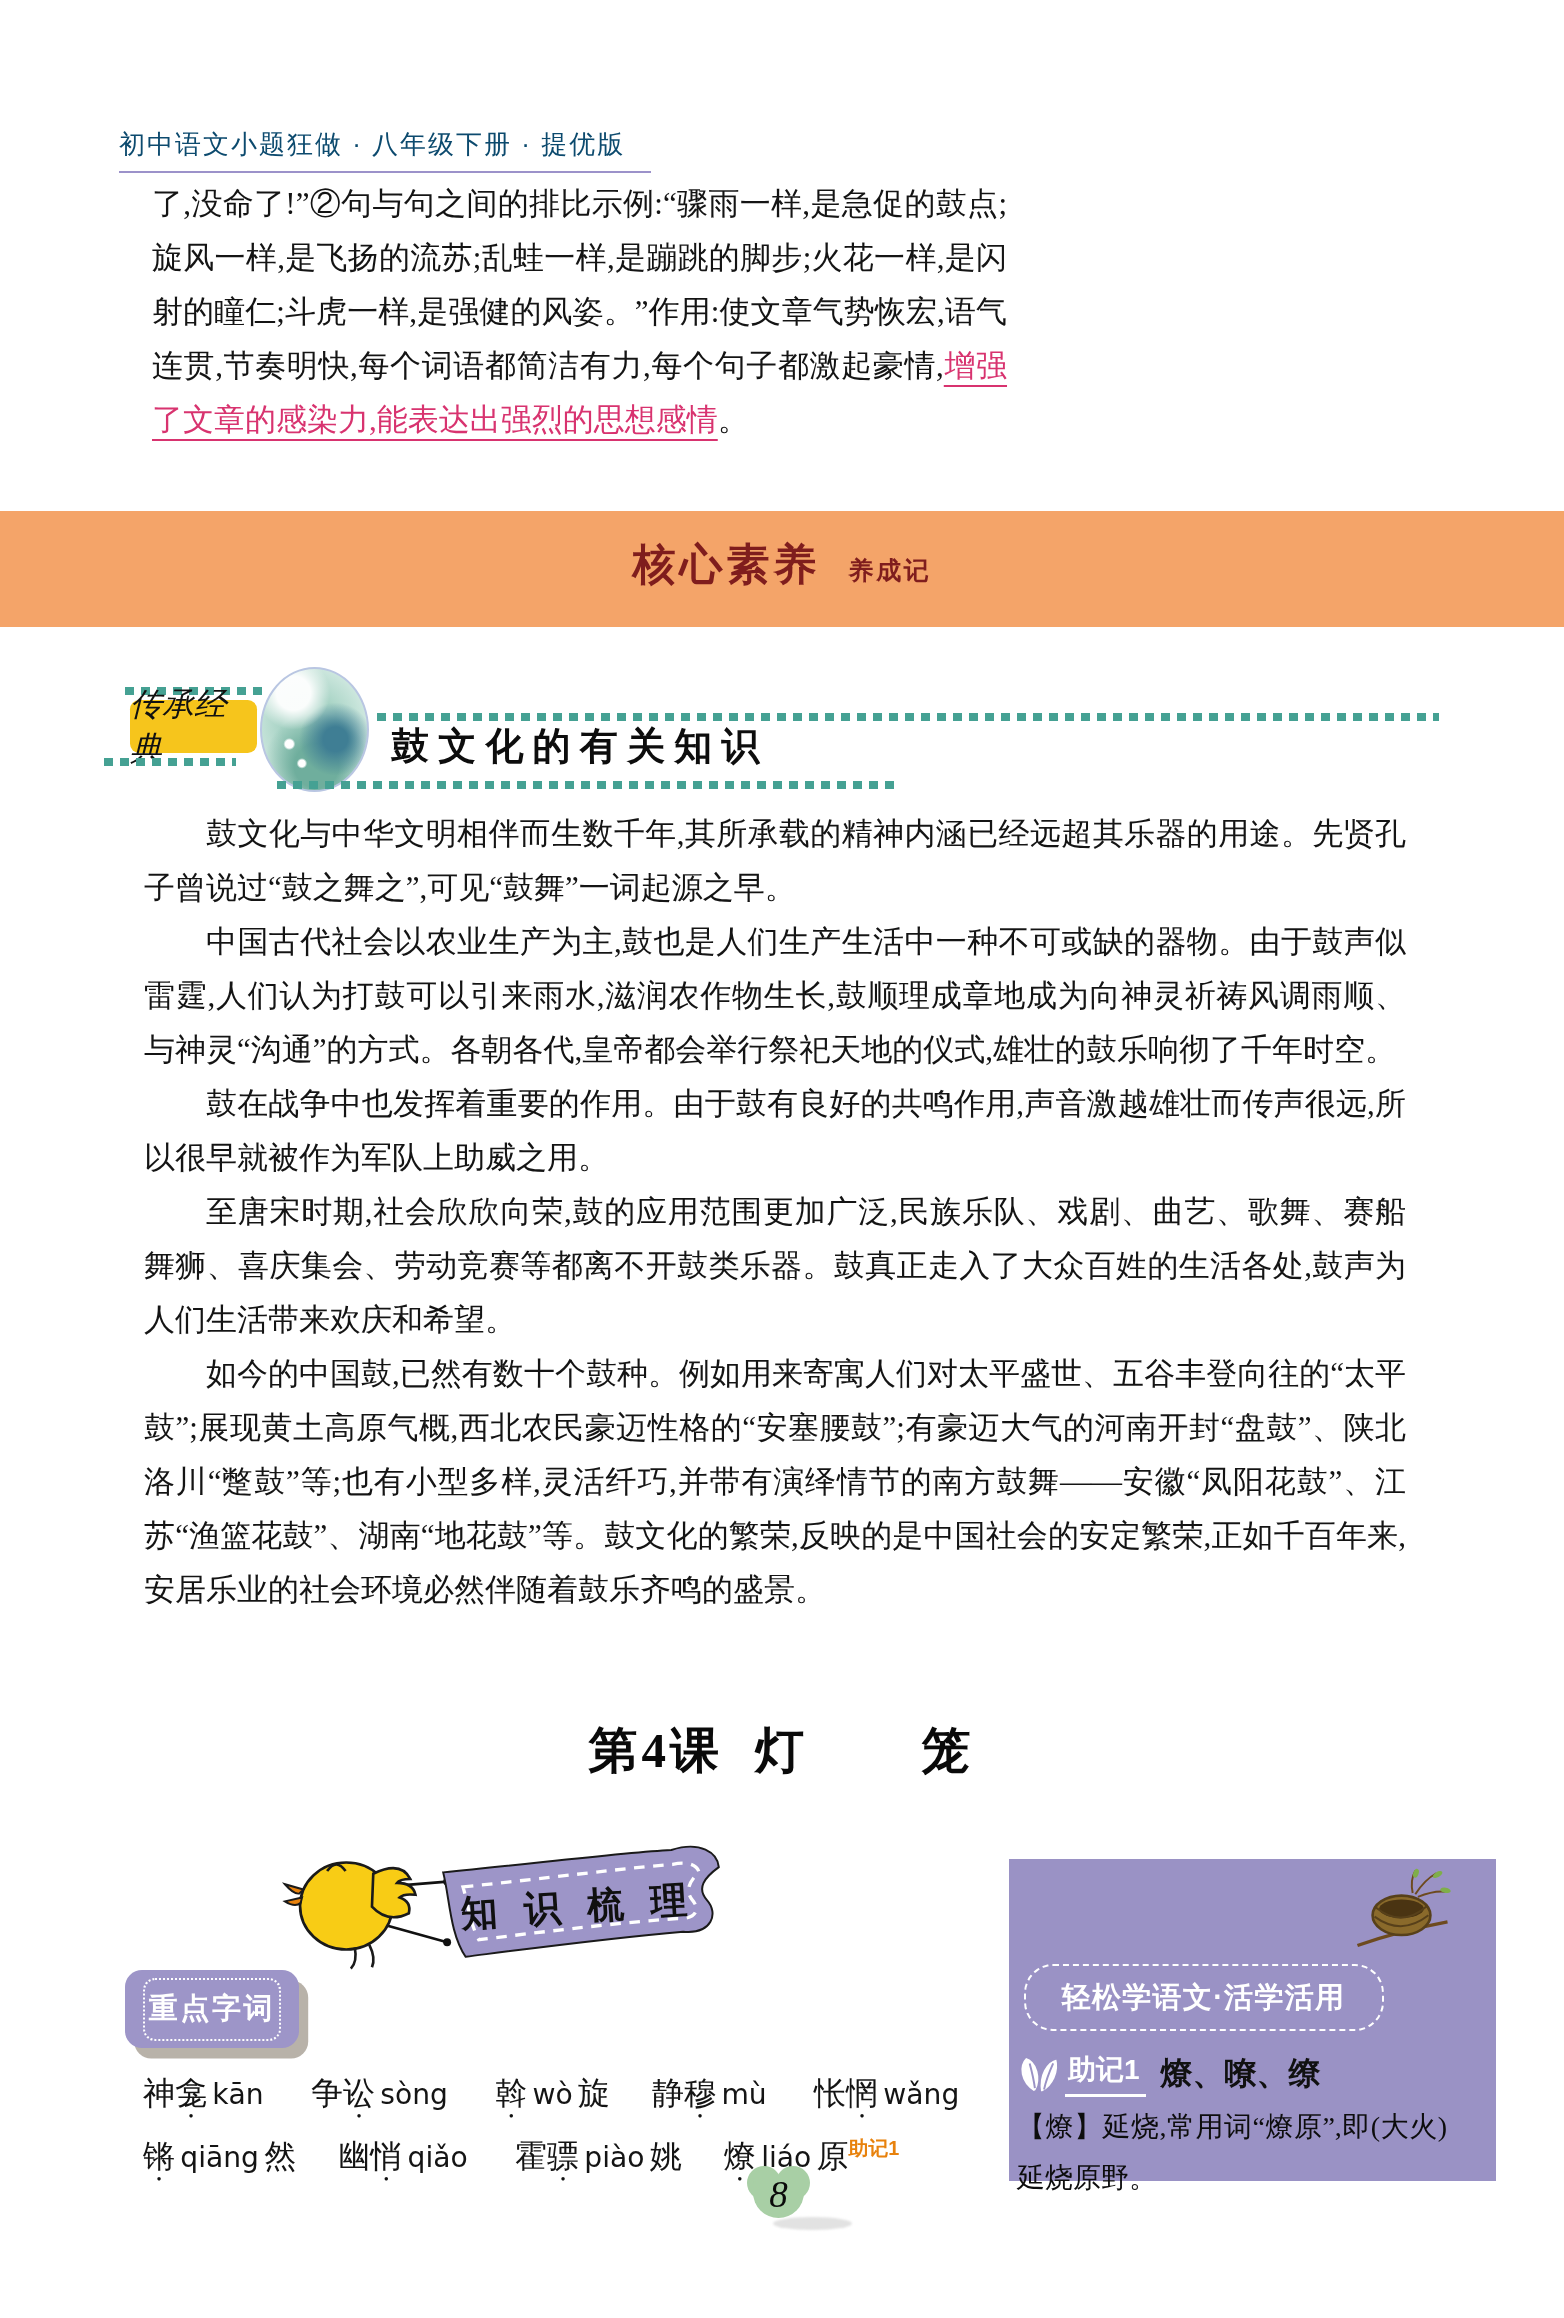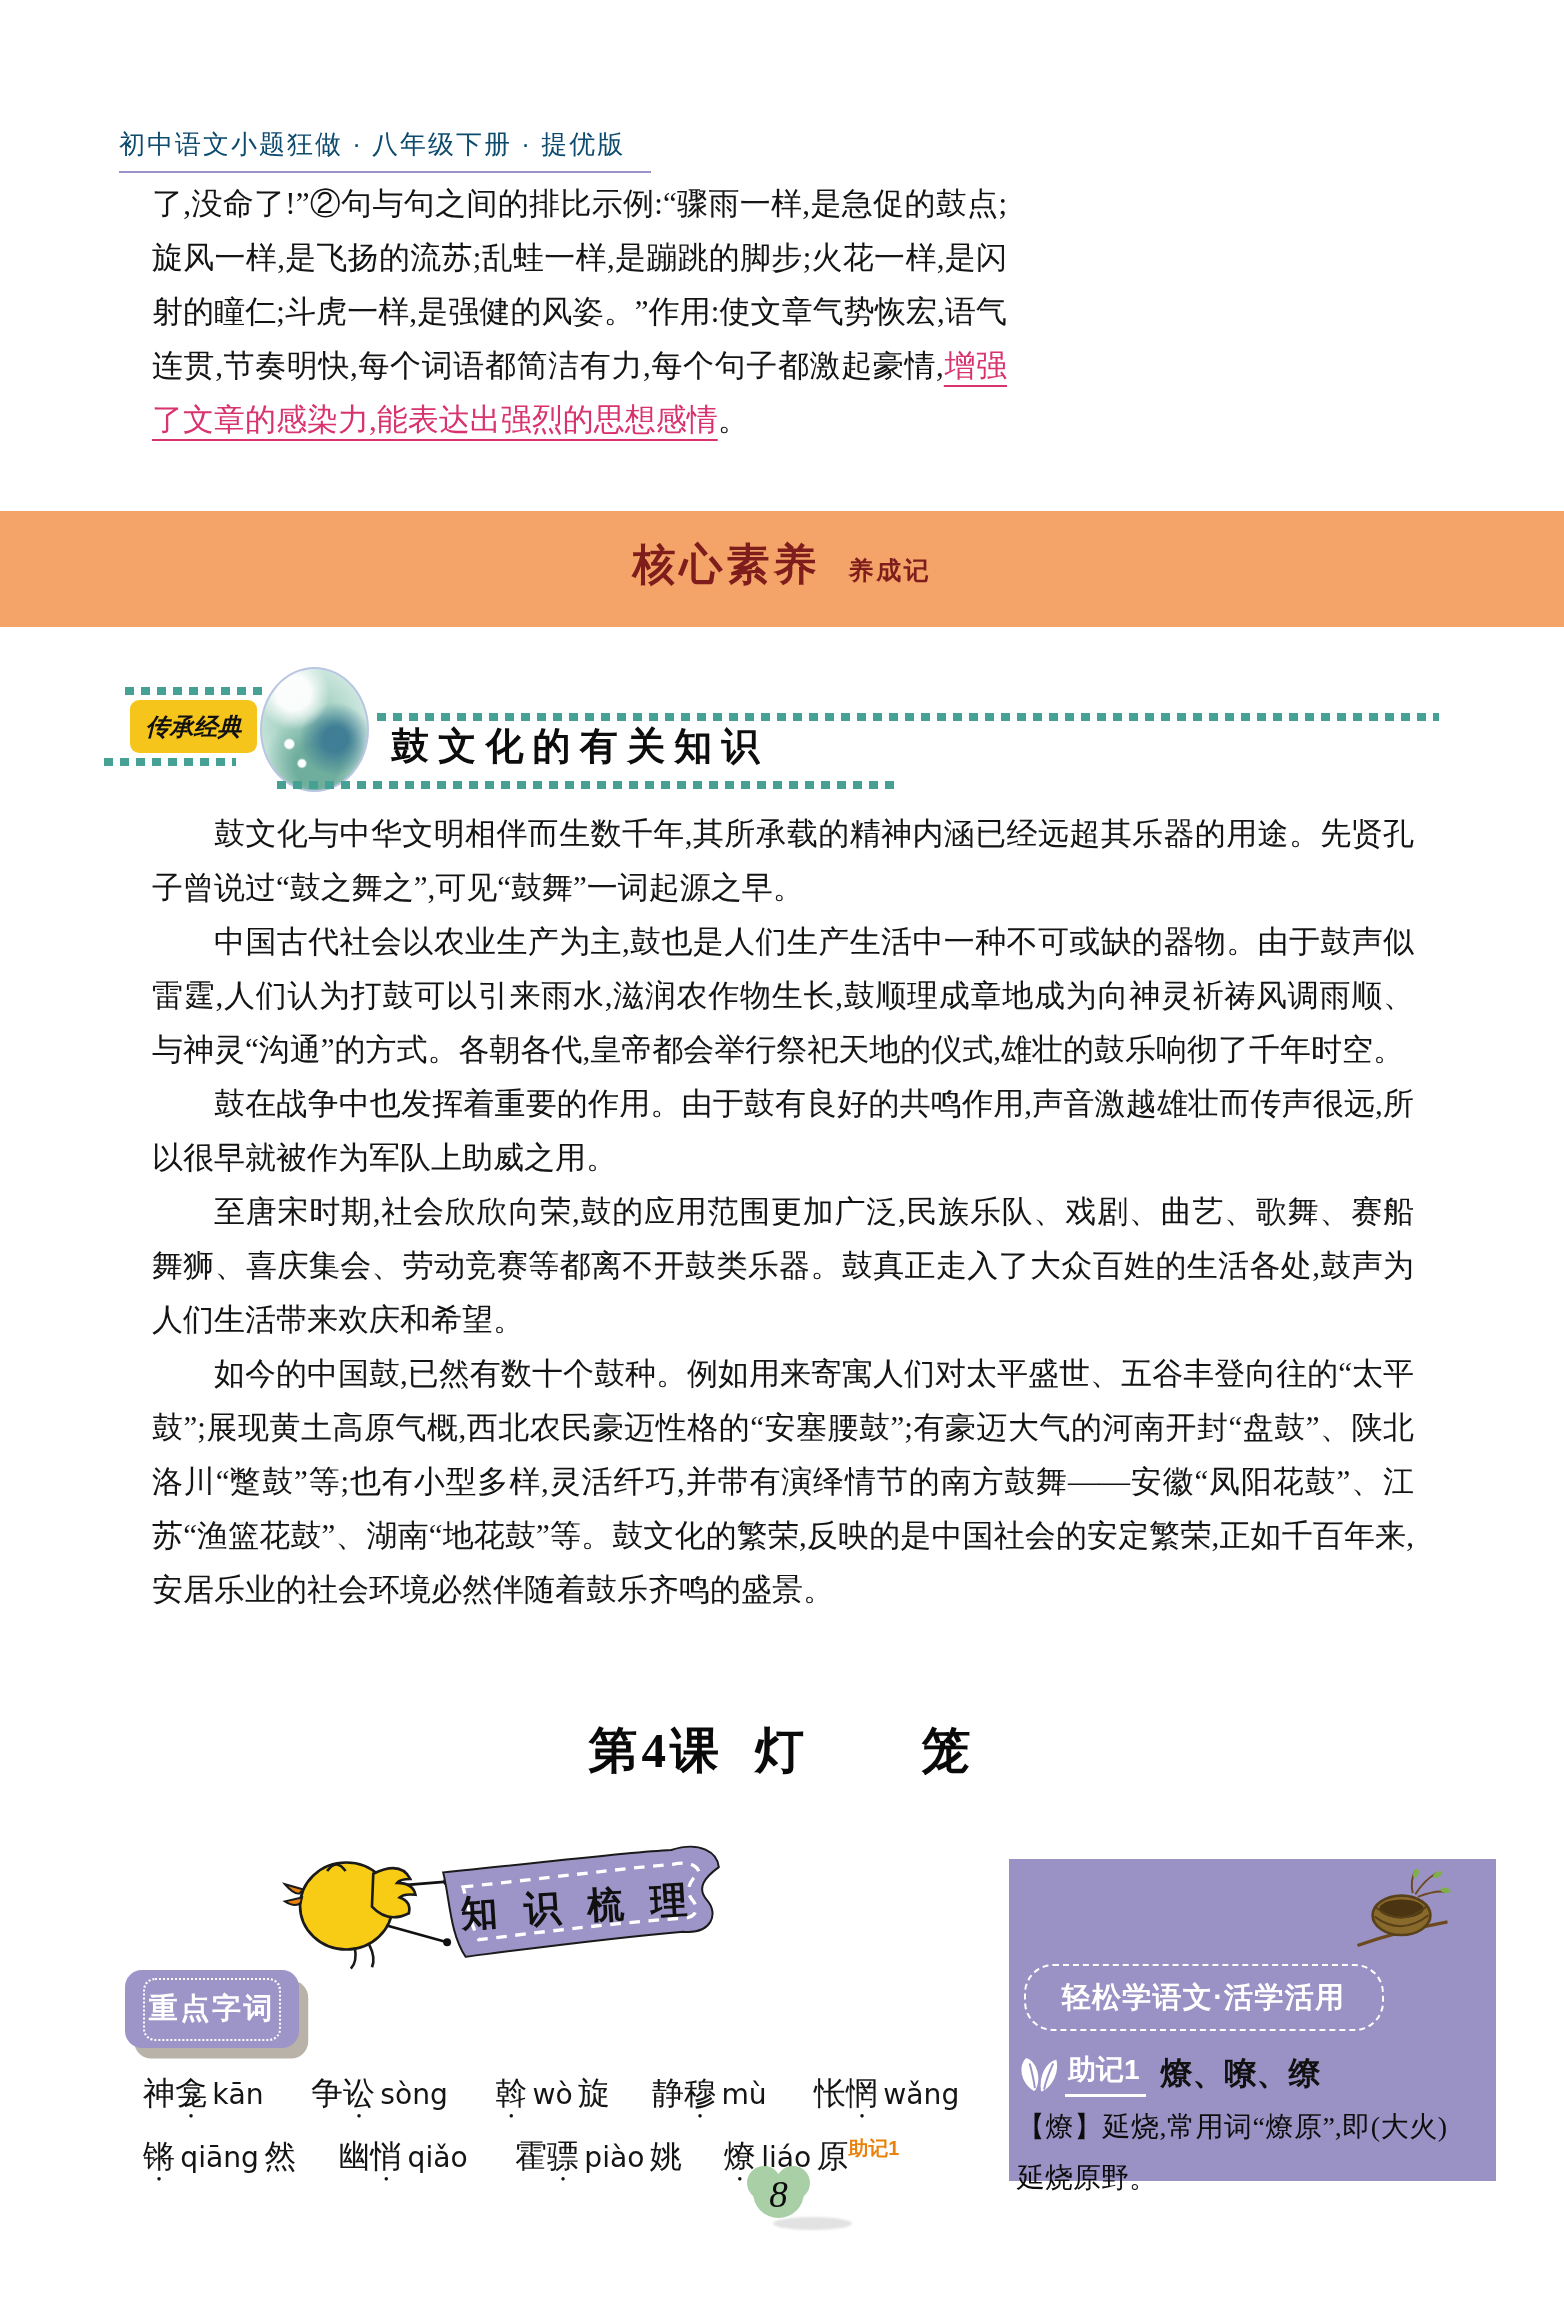--- a/index.html
+++ b/index.html
@@ -22,35 +22,35 @@
     display:flex;align-items:baseline;justify-content:center;}
   .banner-inner{display:flex;align-items:baseline;gap:28px;margin-top:25px;}
   .banner-title{font-family:"Liberation Serif",serif;font-weight:bold;font-size:43px;color:#7f1d1d;letter-spacing:4px;}
   .banner-sub{font-family:"Liberation Serif",serif;font-weight:bold;font-size:25px;color:#7f1d1d;letter-spacing:2.6px;}
 
   
   .dots{position:absolute;height:8px;
     background-image:repeating-linear-gradient(90deg,#45a193 0 8.6px,rgba(0,0,0,0) 8.6px 16px);}
   .legacy-badge{left:130px;top:700px;width:127px;height:53px;background:#f6c51c;border-radius:9.2px;
     display:flex;align-items:center;justify-content:center;font-family:"Liberation Serif",serif;
-    font-style:italic;font-weight:bold;font-size:24px;color:#111;}
+    font-style:italic;font-weight:normal;font-size:32px;color:#111;}
   .circle-art{left:260px;top:667px;width:109px;height:125px;border-radius:50%;
     border:2.6px solid #b9c6e2;box-sizing:border-box;
     background:
       radial-gradient(circle at 26% 62%, #ffffff 0 4px, rgba(255,255,255,0) 6px),
       radial-gradient(circle at 38% 78%, #ffffff 0 3.3px, rgba(255,255,255,0) 5.3px),
       radial-gradient(circle at 30% 20%, rgba(255,255,255,.95) 0 14%, rgba(255,255,255,0) 30%),
       radial-gradient(circle at 70% 58%, #3f7e94 0 12%, rgba(63,126,148,0) 36%),
       radial-gradient(circle at 52% 80%, #6fae9d 0 20%, rgba(111,174,157,0) 48%),
       radial-gradient(circle at 45% 45%, #a9d4c6 0 32%, #cde7de 64%, #ecf5f1 100%);}
   .section-title{left:391px;top:721px;font-family:"Liberation Serif",serif;font-weight:bold;
     font-size:38px;letter-spacing:9.2px;color:#0d0d0d;}
 
   
-  .body-col{left:152px;top:807px;width:1262px;font-family:"Liberation Serif",serif;
+  .body-col{left:144px;top:807px;width:1262px;font-family:"Liberation Serif",serif;
     font-size:31px;line-height:54px;text-align:justify;color:#141414;}
   .body-col p{margin:0;text-indent:2em;}
   .attribution{text-align:right;text-indent:0 !important;}
 
   
   .lesson{left:152px;top:1718px;width:1262px;text-align:center;font-family:"Liberation Serif",serif;
     font-weight:bold;font-size:49px;color:#0a0a0a;}
   .lesson .lbl{letter-spacing:4px;margin-right:32px;}
   .lesson .ttl{letter-spacing:6.6px;}
 

